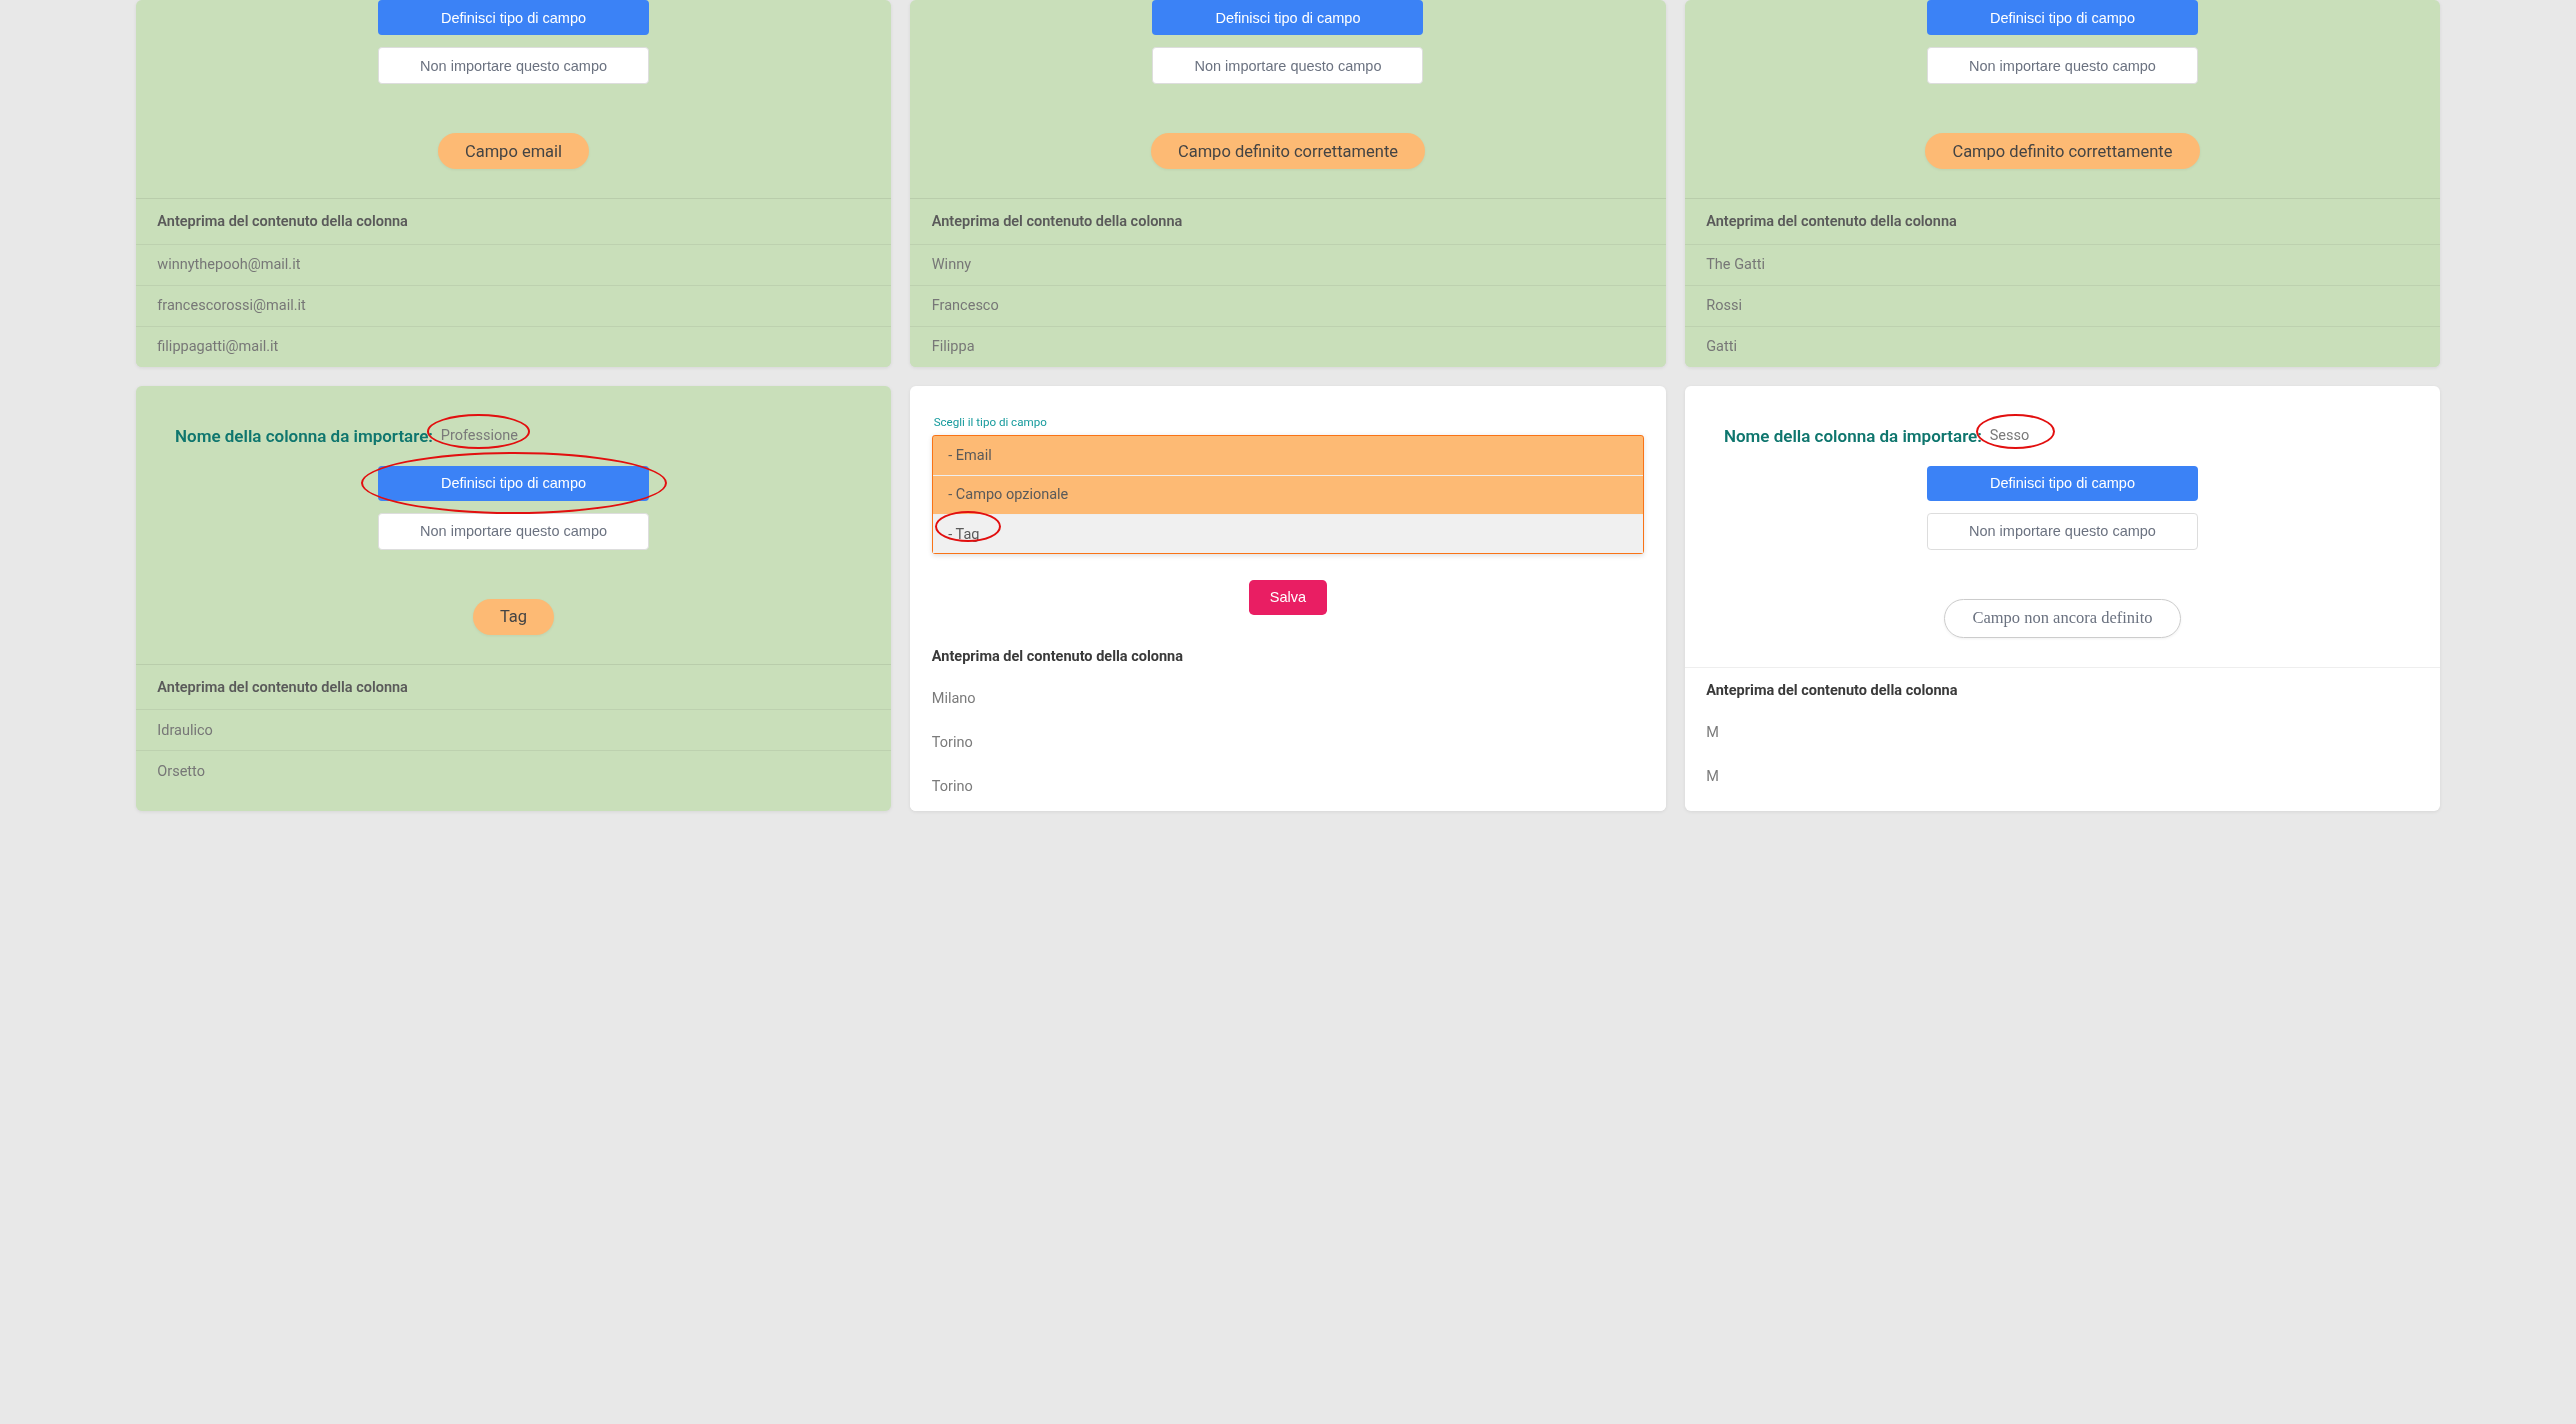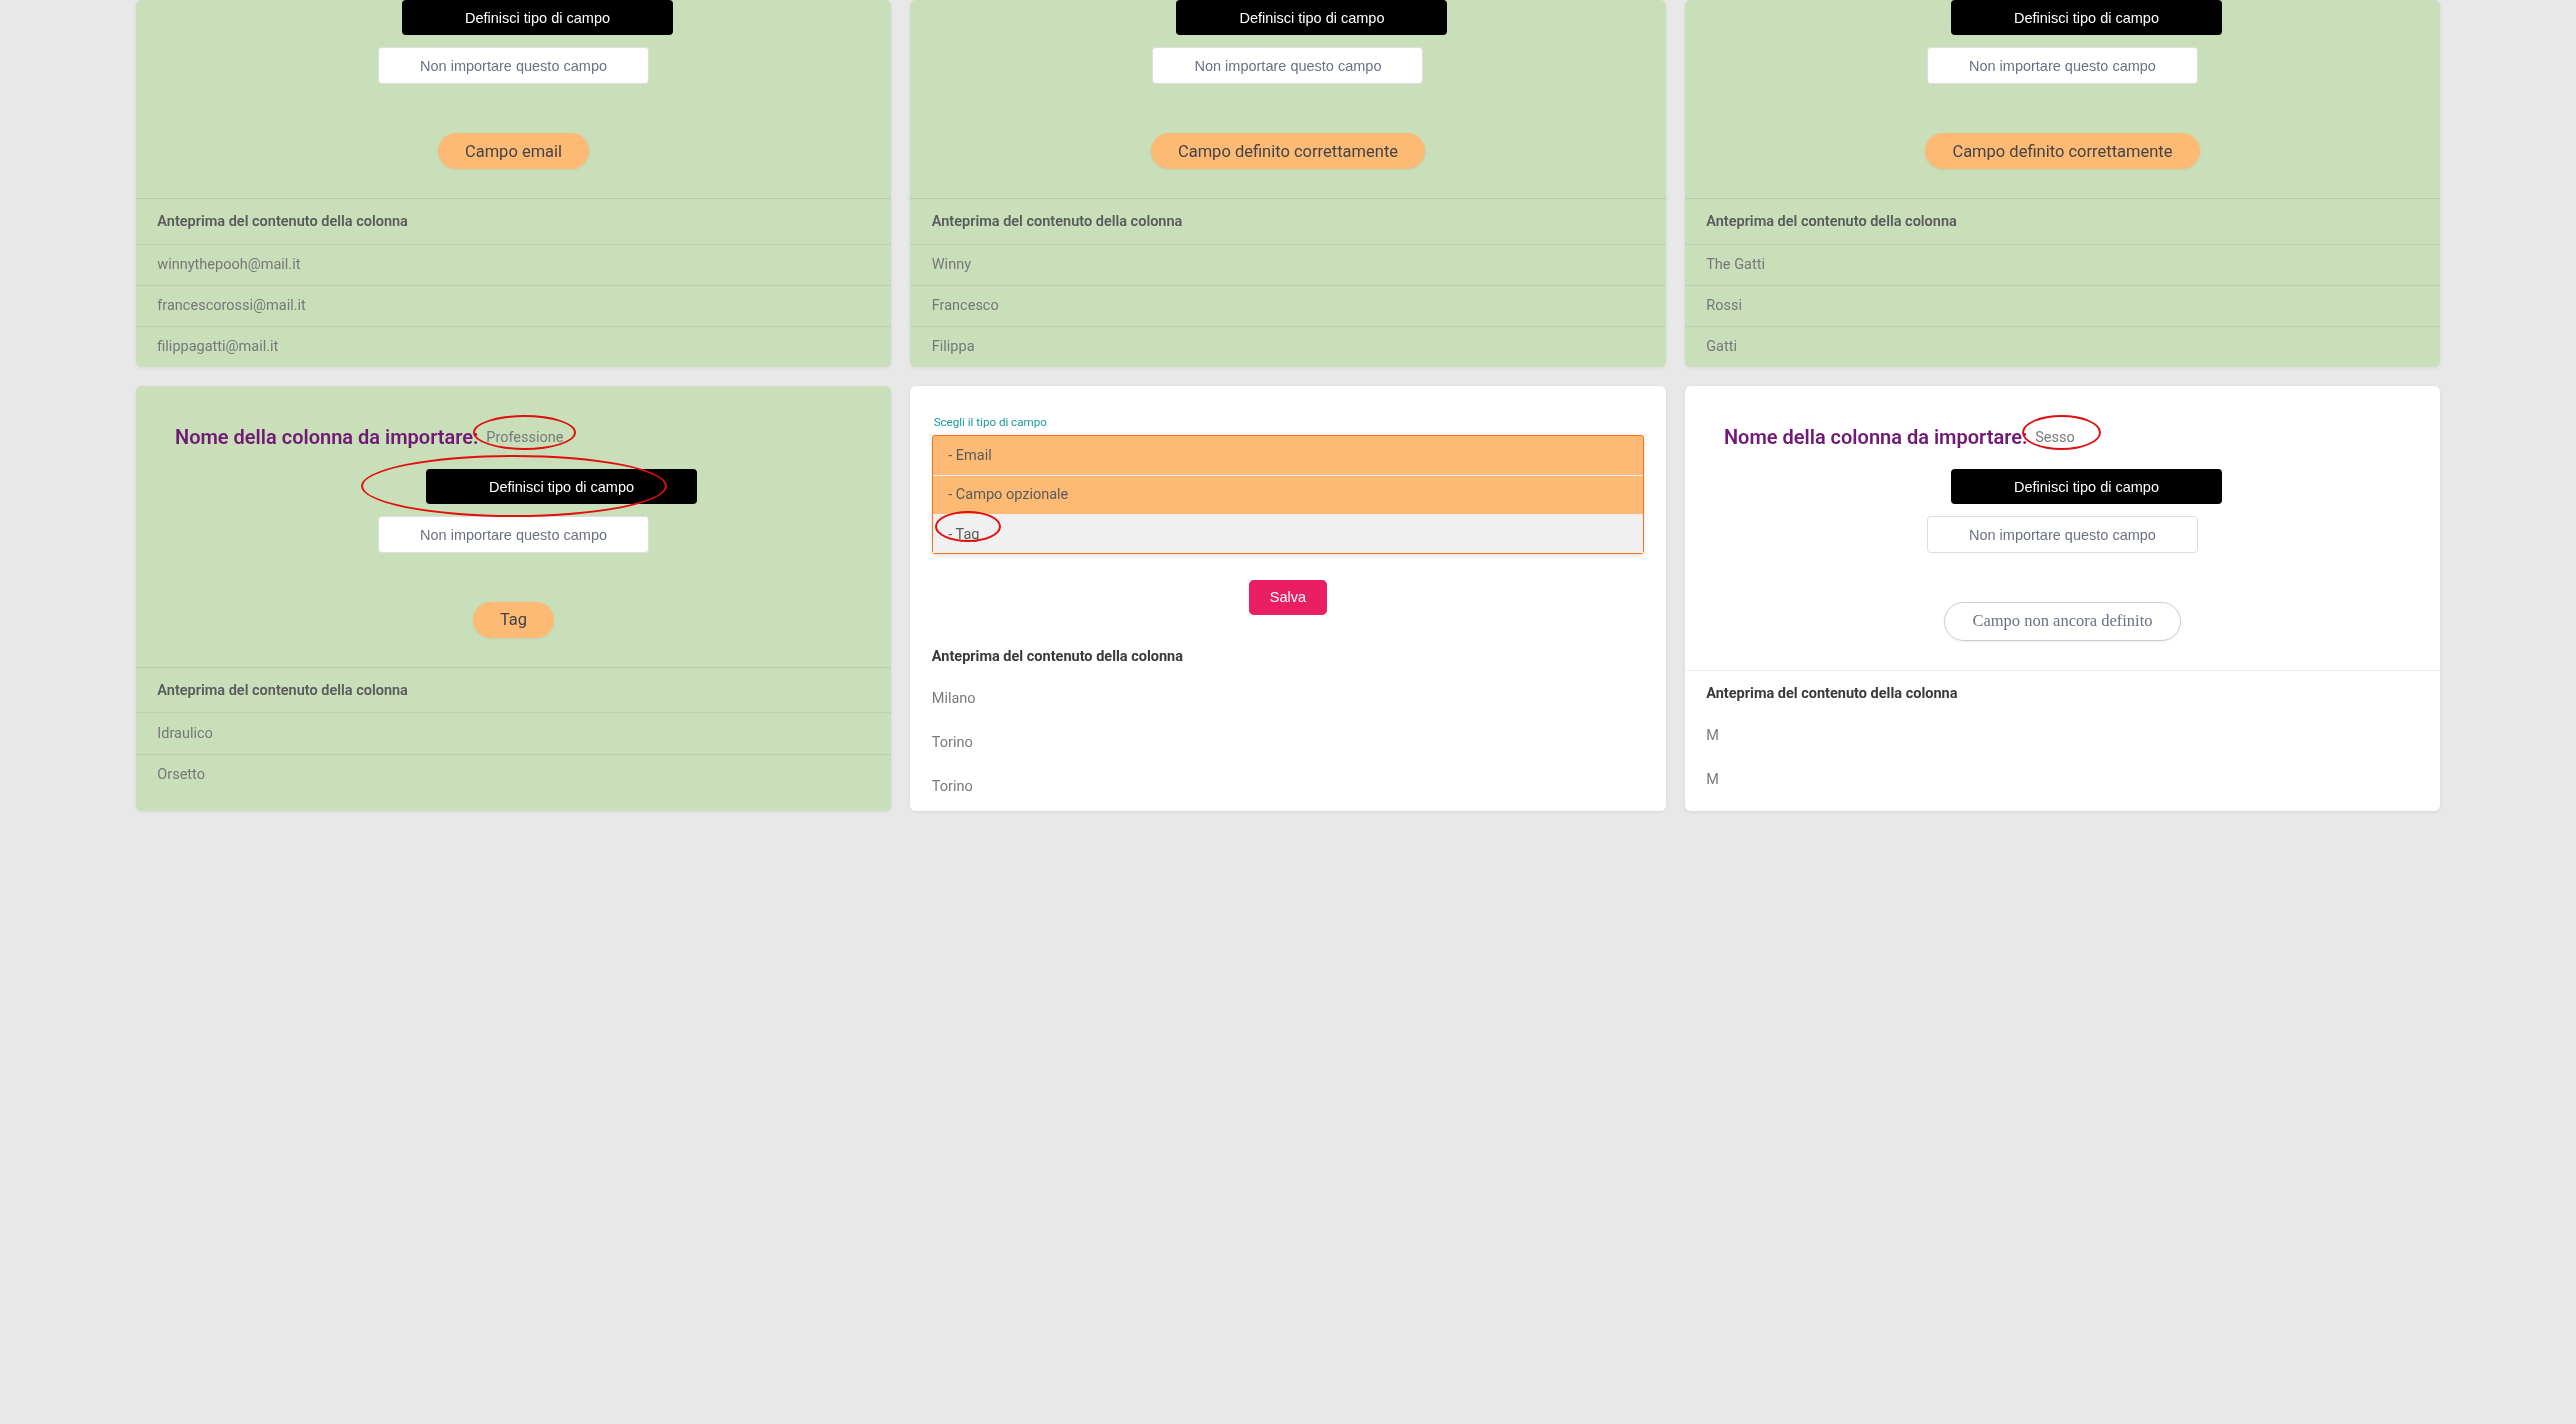--- a/index.html
+++ b/index.html
@@ -36,43 +36,42 @@
     .col-label-row {
       width: 100%;
       display: flex;
       align-items: center;
       gap: 7.8px;
       justify-content: flex-start;
       flex-wrap: wrap;
       margin-bottom: 7.8px;
     }
     .col-label {
-      color: #701a75;
-      font-size: 20px;
+      color: #0f766e;
+      font-size: 17px;
       font-weight: 600;
     }
     .col-name {
       color: #7a7a7a;
       font-size: 14.5px;
       padding: 1.9px 0;
     }
     .btn {
       width: 271px;
       max-width: 100%;
       padding: 9.7px 0;
       border-radius: 3.9px;
       font-size: 14.5px;
       text-align: center;
       cursor: pointer;
       border: none;
     }
     .btn-primary {
-      background: #000000;
+      background: #3b82f6;
       color: #fff;
-      margin-left: 48px;
     }
     .btn-secondary {
       background: #fff;
       color: #6b7280;
       border: 1px solid #ddd;
     }
     .btn-pink {
       background: #e91e63;
       color: #fff;
       width: auto;

